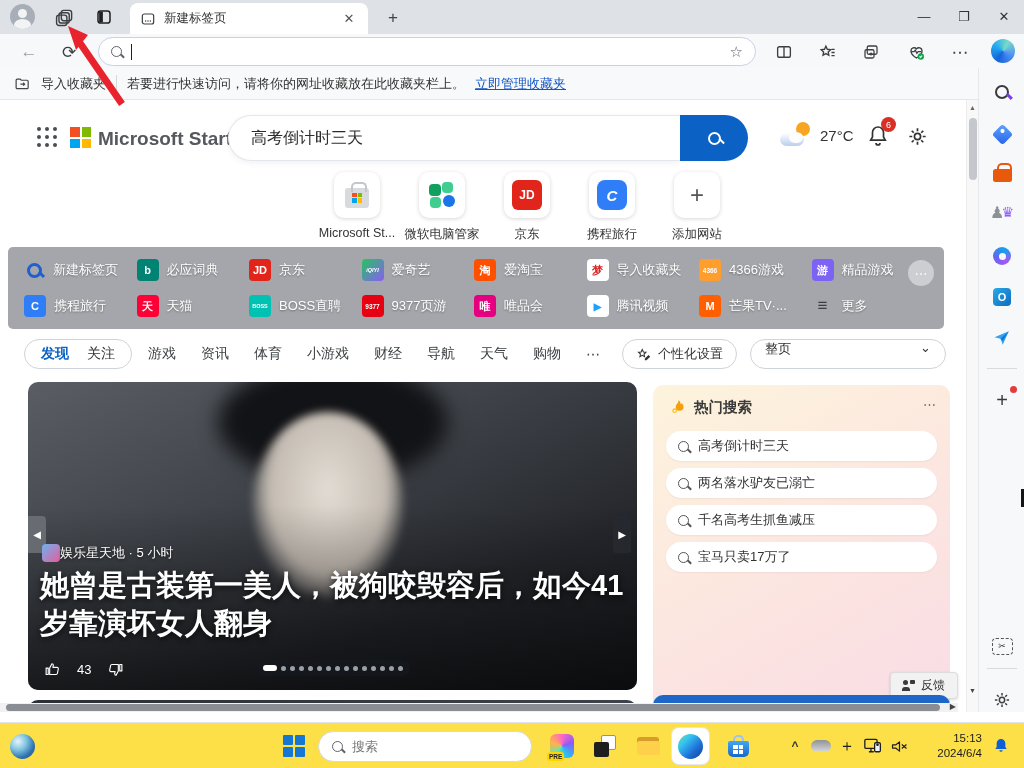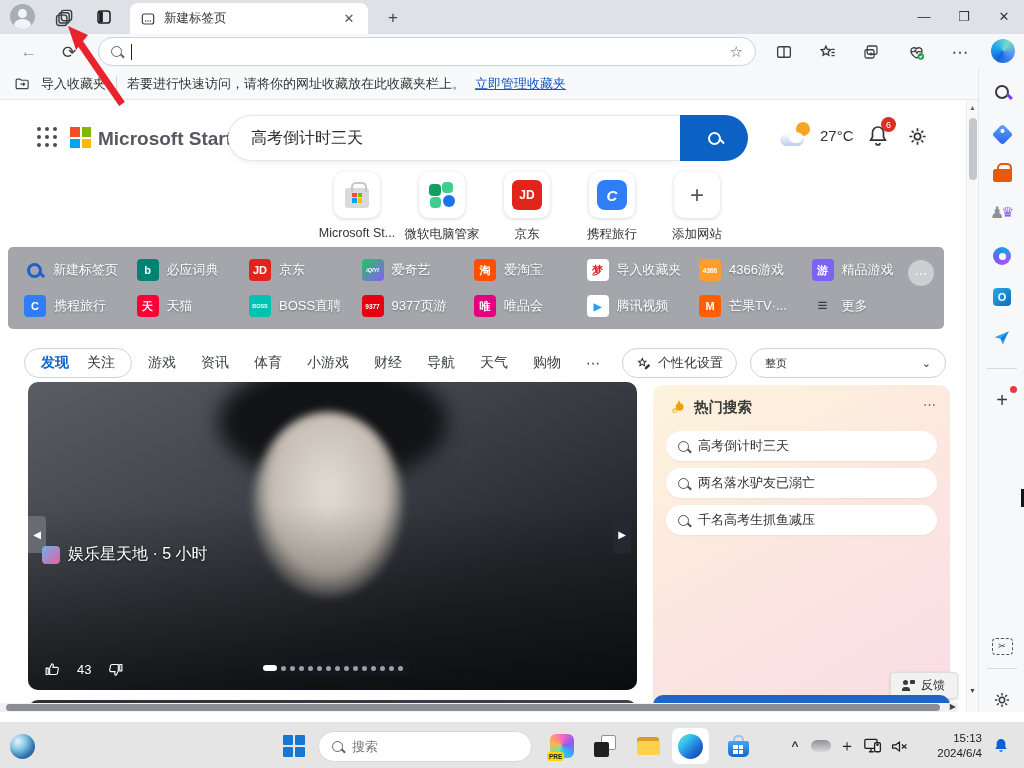--- a/index.html
+++ b/index.html
@@ -98,37 +98,37 @@
   .lb-ico.f6{font-size:6.5px;}
   .lb-ico.iq{background:linear-gradient(135deg,#23c55e,#8b5cf6);font-size:5.5px;font-style:italic;}
   .lb-ico.white-red{background:#fff;color:#d52b2b;font-size:11px;}
   .lb-ico.play{background:#fff;color:#1ea0ff;font-size:10px;}
   .lb-ico.burger{background:transparent;color:#3c3f43;font-size:17px;font-weight:700;}
   .lb-mag{width:15px;height:15px;border:3px solid #1f5fd0;border-radius:50%;position:relative;margin:0 3px;}
   .lb-mag::after{content:"";position:absolute;width:7px;height:3px;background:#1f5fd0;transform:rotate(45deg);right:-6px;bottom:-1px;}
   .lb-more{position:absolute;right:10px;top:13px;width:26px;height:26px;border-radius:50%;background:rgba(255,255,255,.45);color:#fff;display:flex;align-items:center;justify-content:center;font-size:13px;}
 
   
-  .feedtabs{position:absolute;left:0;top:245px;width:966px;height:36px;}
+  .feedtabs{position:absolute;left:0;top:236px;width:966px;height:36px;}
   .ftab-pill{position:absolute;left:24px;top:3px;height:30px;border:1px solid #cfd3da;border-radius:16px;background:#fff;display:flex;align-items:center;gap:18px;padding:0 16px;font-size:14px;}
   .ftab-active{color:#0b62c4;font-weight:700;}
   .ftab-f{color:#333;}
   .ftab-list{position:absolute;left:148px;top:3px;height:30px;display:flex;align-items:center;gap:25px;font-size:14px;color:#3c4043;}
   .personalize{position:absolute;left:622px;top:3px;height:30px;border:1px solid #cfd3da;border-radius:16px;background:#fff;display:flex;align-items:center;gap:7px;padding:0 13px;font-size:13px;color:#333;}
-  .layout-dd{position:absolute;left:750px;top:3px;width:196px;height:30px;border:1px solid #cfd3da;border-radius:16px;background:#fff;display:flex;align-items:center;justify-content:space-between;padding:0 14px;font-size:11px;color:#333;}
+  .layout-dd{position:absolute;left:750px;top:3px;width:196px;height:30px;border:1px solid #cfd3da;border-radius:16px;background:#fff;display:flex;align-items:flex-start;justify-content:space-between;padding:0 14px;font-size:13px;color:#333;}
 
   
   .hero{position:absolute;left:28px;top:282px;width:609px;height:308px;border-radius:10px;overflow:hidden;background:linear-gradient(155deg,#5a5e64 0%,#41454b 35%,#26282d 70%,#191b1f 100%);}
   .hero .face{position:absolute;left:225px;top:30px;width:150px;height:185px;border-radius:50%;background:radial-gradient(ellipse at 50% 42%,#e3dcd4 0%,#c4bcb3 55%,rgba(80,80,82,0) 78%);filter:blur(4px);}
   .hero .hair{position:absolute;left:190px;top:-20px;width:230px;height:120px;border-radius:50%;background:#121316;filter:blur(10px);}
   .hero .shade{position:absolute;inset:0;background:linear-gradient(rgba(0,0,0,0) 40%,rgba(0,0,0,.55) 100%);}
   .car-btn{position:absolute;width:18px;height:37px;display:flex;align-items:center;justify-content:center;color:#fff;font-size:10px;}
   .car-left{left:0;top:134px;background:rgba(110,114,120,.85);border-radius:0 4px 4px 0;}
   .car-right{right:6px;top:134px;background:rgba(38,42,48,.9);border-radius:3px;}
-  .hero-meta{position:absolute;left:14px;top:162px;display:flex;align-items:center;gap:8px;color:#fff;font-size:16px;text-shadow:0 1px 3px rgba(0,0,0,.7);}
+  .hero-meta{position:absolute;left:14px;top:162px;display:flex;align-items:center;gap:0;color:#fff;font-size:13px;text-shadow:0 1px 3px rgba(0,0,0,.7);}
   .hero-avatar{width:18px;height:18px;border-radius:4px;background:linear-gradient(135deg,#6db3f2,#e85d9b);}
   .hero-title{position:absolute;left:12px;top:184px;width:584px;font-size:29px;line-height:1.32;font-weight:700;color:#fff;text-shadow:0 2px 6px rgba(0,0,0,.8);}
   .hero-foot{position:absolute;left:16px;bottom:12px;display:flex;align-items:center;gap:16px;color:#fff;font-size:13px;}
   .hdots{position:absolute;left:50%;bottom:14px;transform:translateX(-50%);height:16px;background:rgba(22,25,30,.65);border-radius:9px;display:flex;align-items:center;gap:4px;padding:0 7px;}
   .hdot{width:5px;height:5px;border-radius:50%;background:#9aa0a6;}
   .hdot.active{width:14px;height:6px;border-radius:3px;background:#fff;}
 
   
   .hot{position:absolute;left:653px;top:285px;width:297px;height:397px;border-radius:10px;background:linear-gradient(150deg,#fdf4dc 0%,#fce6e0 45%,#f8d9e6 100%);}
   .hot-head{position:absolute;left:16px;top:13px;display:flex;align-items:center;gap:8px;font-size:14.5px;font-weight:700;color:#3a3a3a;}
@@ -166,21 +166,21 @@
   .sb-chess span:nth-child(2){font-size:14px;color:#8b5cf6;margin-left:-3px;}
   .sb-m365{width:18px;height:18px;border-radius:50%;background:conic-gradient(from 140deg,#a855f7,#6366f1,#0ea5e9,#a855f7);position:relative;}
   .sb-m365::after{content:"";position:absolute;left:5.5px;top:5.5px;width:7px;height:7px;border-radius:50%;background:#f7f8f9;}
   .sb-outlook{width:18px;height:18px;border-radius:4px;background:linear-gradient(135deg,#28a8ea,#0f6cbd);color:#fff;font-weight:700;font-size:11px;display:flex;align-items:center;justify-content:center;}
   .sb-plus{position:relative;font-size:20px;color:#3a3a3a;}
   .sb-reddot{position:absolute;right:8px;top:2px;width:7px;height:7px;border-radius:50%;background:#e23c3c;}
   .sb-shot{width:21px;height:17px;border:1.6px dashed #555;border-radius:4px;display:flex;align-items:center;justify-content:center;font-size:9px;color:#333;}
   .edge-marker{position:absolute;left:1021px;top:489px;width:3px;height:18px;background:#141414;}
 
   
-  .taskbar{position:absolute;left:0;top:722px;width:1024px;height:46px;background:#e5e5e5;border-top:1px solid #e0e4ea;}
+  .taskbar{position:absolute;left:0;top:722px;width:1024px;height:46px;background:#fde047;border-top:1px solid #e0e4ea;}
   .tk-ico{position:absolute;top:9px;width:28px;height:28px;display:flex;align-items:center;justify-content:center;}
   .corner-widget{left:8px;}
   .corner-circ{width:25px;height:25px;border-radius:50%;background:radial-gradient(circle at 32% 30%,#e8f4fb 0%,#7fc3e0 35%,#2a6fae 68%,#566371 100%);}
   .start-ico{left:280px;}
   .win-grid{width:22px;height:22px;display:grid;grid-template-columns:1fr 1fr;gap:2px;}
   .win-grid i{background:#1677d2;border-radius:1px;}
   .tk-search{position:absolute;left:318px;top:8px;width:214px;height:31px;background:#fff;border:1px solid #d5d9e0;border-radius:16px;display:flex;align-items:center;gap:9px;padding:0 13px;}
   .tk-search input{border:none;outline:none;font-size:13px;color:#555;width:150px;background:transparent;font-family:inherit;}
   .cop-ico{left:548px;}
   .cop-sq{position:relative;width:24px;height:24px;border-radius:6px;background:conic-gradient(from 0deg,#ff66c4,#8b5cf6,#2fb6f6,#61e8b2,#ffb347,#ff66c4);}
@@ -495,20 +495,21 @@
   <div class="hero">
     <div class="hair"></div>
     <div class="face"></div>
     <div class="shade"></div>
     <div class="car-btn car-left">◀</div>
     <div class="car-btn car-right">▶</div>
     <div class="hero-meta">
       <span class="hero-avatar"></span>
       <span>娱乐星天地 · 5 小时</span>
     </div>
+    <div class="hero-title">她曾是古装第一美人，被狗咬毁容后，如今41岁靠演坏女人翻身</div>
     <div class="hero-foot">
       <svg width="17" height="17" viewBox="0 0 24 24" fill="none" stroke="#fff" stroke-width="1.6" stroke-linejoin="round">
           <path d="M3 10h3v9H3zM8 19v-9l3.2-6.2c1.2 0 2 .9 2 2.1L12.6 9h5.9c1.1 0 1.9 1 1.7 2.1l-1.2 6.2c-.2 1-1 1.7-2 1.7H8z"></path>
         </svg>
       <span>43</span>
       <svg width="17" height="17" viewBox="0 0 24 24" fill="none" stroke="#fff" stroke-width="1.6" stroke-linejoin="round" style="transform:scale(-1);">
           <path d="M3 10h3v9H3zM8 19v-9l3.2-6.2c1.2 0 2 .9 2 2.1L12.6 9h5.9c1.1 0 1.9 1 1.7 2.1l-1.2 6.2c-.2 1-1 1.7-2 1.7H8z"></path>
         </svg>
     </div>
     <div class="hdots">
@@ -544,20 +545,24 @@
         <span class="mag mag-d"></span>
         <span>高考倒计时三天</span>
       </div>
     <div class="hot-item" style="top:83px;">
         <span class="mag mag-d"></span>
         <span>两名落水驴友已溺亡</span>
       </div>
     <div class="hot-item" style="top:120px;">
         <span class="mag mag-d"></span>
         <span>千名高考生抓鱼减压</span>
+      </div>
+    <div class="hot-item" style="top:157px;">
+        <span class="mag mag-d"></span>
+        <span>宝马只卖17万了</span>
       </div>
 
   </div>
 
   <div class="feedback">
     <span class="fb-person">
         <i></i>
       </span>
     <span>反馈</span>
   </div>

